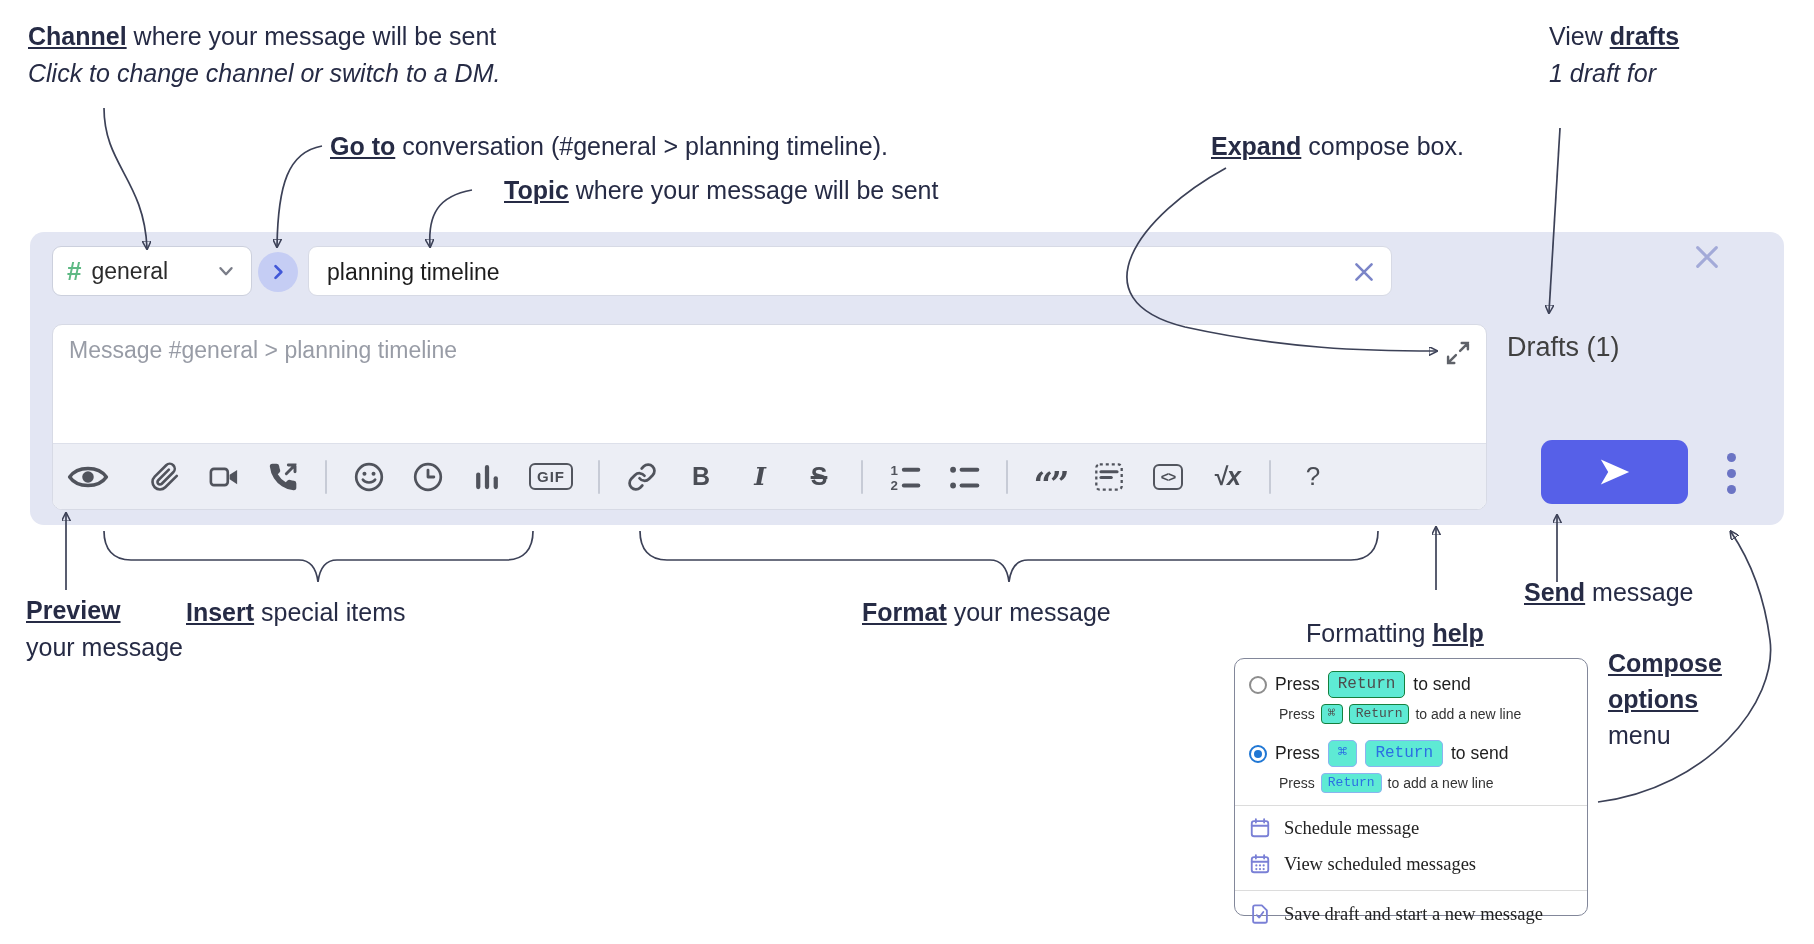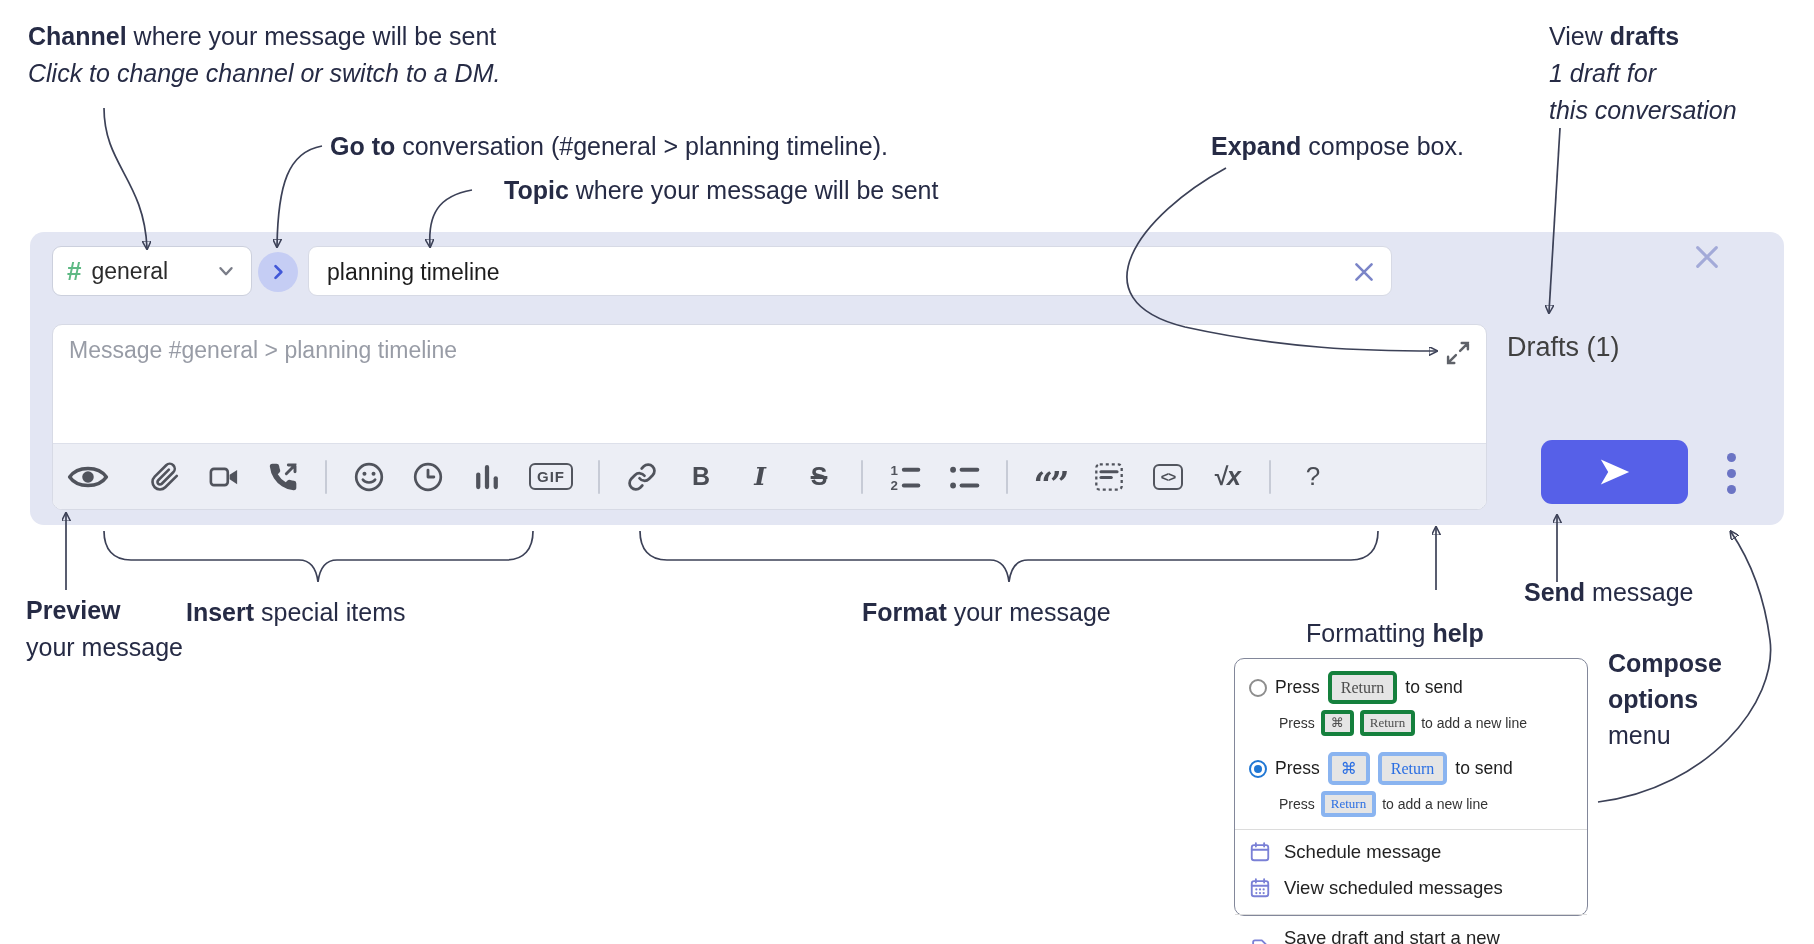--- a/index.html
+++ b/index.html
@@ -1,21 +1,21 @@
 <!DOCTYPE html>
 <html><head>
 <meta charset="utf-8">
 <style>
   html,body{margin:0;padding:0;background:#fff;}
   body{width:1814px;height:944px;position:relative;overflow:hidden;
        font-family:"Liberation Sans","DejaVu Sans",sans-serif;color:#262b45;}
 
   
   .ann{position:absolute;font-size:25px;line-height:37px;color:#262b45;white-space:nowrap;}
-  .ann b{font-weight:700;}
+  .ann b{font-weight:700;text-decoration:underline;}
   .ann .it{font-style:italic;}
 
   
   #overlay{position:absolute;left:0;top:0;width:1814px;height:944px;pointer-events:none;z-index:5;}
   #overlay path{stroke:#3c4157;stroke-width:1.7;fill:none;}
 
   
   .compose{position:absolute;left:30px;top:232px;width:1754px;height:293px;
            background:#e3e6f3;border-radius:14px;}
   .chan-select{position:absolute;left:22px;top:14px;width:200px;height:50px;background:#fff;
@@ -64,26 +64,26 @@
              align-items:center;justify-content:center;cursor:pointer;}
 
   
   .popup{position:absolute;left:1234px;top:658px;width:354px;height:258px;background:#fff;
          border:1.5px solid #82879a;border-radius:10px;box-sizing:border-box;z-index:4;font-size:17.5px;color:#1e1e1e;}
   .opt-row{display:flex;align-items:center;gap:8px;padding:12px 14px 2px 14px;cursor:pointer;}
   .opt-sub{display:flex;align-items:center;gap:6px;padding:4px 14px 4px 44px;font-size:14px;color:#333;}
   .radio{width:18px;height:18px;border-radius:50%;border:2px solid #8d8d8d;box-sizing:border-box;flex:none;}
   .radio.sel{border-color:#2077d4;position:relative;}
   .radio.sel::after{content:"";position:absolute;left:3px;top:3px;width:8px;height:8px;border-radius:50%;background:#2077d4;}
-  kbd{font-family:Liberation Serif, serif;display:inline-block;border:4px solid #15803d;border-radius:5px;background:#e5e5e5;
+  kbd{font-family:Liberation Mono, monospace;display:inline-block;border:1px solid #15803d;border-radius:5px;background:#5eead4;
       color:#4d4d4d;padding:1px 9px;font-size:16px;line-height:23px;}
   .opt-sub kbd{font-size:13px;line-height:18px;padding:0 6px;border-radius:4px;}
   kbd.blue{border-color:#8ab4f0;color:#2b6fe3;}
   .pdiv{height:1px;background:#dcdcdc;margin:8px 0 0 0;}
-  .menu-item{display:flex;align-items:center;gap:13px;padding:7px 14px;font-size:18.5px;color:#222;cursor:pointer;}
+  .menu-item{display:flex;align-items:center;gap:13px;padding:7px 14px;font-size:18.5px;color:#222;cursor:pointer;font-family:Liberation Serif, serif;}
   .menu-item svg{flex:none;color:#7a80d6;}
 </style>
 </head>
 <body>
 
 <div class="ann" style="left:28px;top:18px;">
   <div><b>Channel</b><span> where your message will be sent</span></div>
   <div class="it">Click to change channel or switch to a DM.</div>
 </div>
 
@@ -95,21 +95,20 @@
   <b>Topic</b><span> where your message will be sent</span>
 </div>
 
 <div class="ann" style="left:1211px;top:128px;">
   <b>Expand</b><span> compose box.</span>
 </div>
 
 <div class="ann" style="left:1549px;top:18px;">
   <div><span>View </span><b>drafts</b></div>
   <div class="it">1 draft for</div>
-  <div class="it">this conversation</div>
 </div>
 
 <div class="ann" style="left:26px;top:592px;">
   <div><b>Preview</b></div>
   <div>your message</div>
 </div>
 
 <div class="ann" style="left:186px;top:594px;">
   <b>Insert</b><span> special items</span>
 </div>

